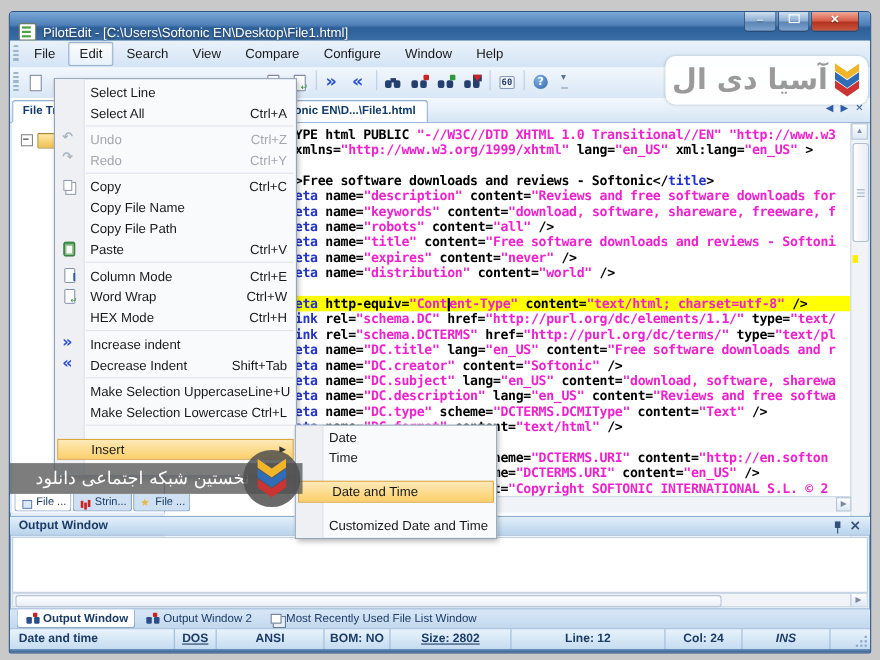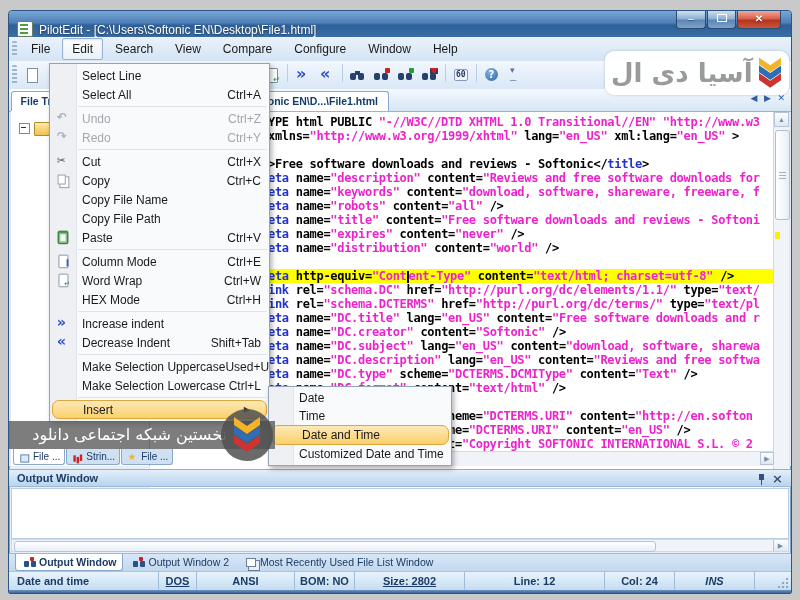--- a/index.html
+++ b/index.html
@@ -115,28 +115,28 @@
 
   
   .statusbar{position:absolute;left:0;top:560px;width:100%;height:19px;background:linear-gradient(#e8f3fc,#c3dbf0);border-top:1px solid #a9c4de;display:flex;font:bold 11px/18px "Liberation Sans",sans-serif;color:#1c3c66}
   .scell{border-right:1px solid #9fbbd8;text-align:center;box-sizing:border-box;white-space:nowrap;overflow:hidden}
   .scell:first-child{text-align:left;padding-left:8px}
   .sgrip{flex:1;position:relative}
   .sgrip::after{content:"";position:absolute;right:3px;bottom:3px;width:2px;height:2px;background:#8fa7c2;box-shadow:-4px 0 0 #8fa7c2,-8px 0 0 #8fa7c2,0 -4px 0 #8fa7c2,-4px -4px 0 #8fa7c2,0 -8px 0 #8fa7c2}
   .win-bottom{position:absolute;left:0;top:579px;width:100%;height:3px;background:linear-gradient(#6b94c2,#3c6598)}
 
   
-  .menu-panel{position:absolute;left:40px;top:52px;width:219px;background:#f8fafc;border:1px solid #93a3b8;box-shadow:2px 3px 5px rgba(0,0,0,.3);z-index:18;padding:2px 0}
+  .menu-panel{position:absolute;left:40px;top:60px;width:219px;background:#f8fafc;border:1px solid #93a3b8;box-shadow:2px 3px 5px rgba(0,0,0,.3);z-index:18;padding:2px 0}
   .menu-panel::before{content:"";position:absolute;left:0;top:0;bottom:0;width:26px;background:#eef0f4;border-right:1px solid #dfe3ea}
   .menu-item{position:relative;height:19px;display:flex;align-items:center;font-size:12px;color:#1a1a1a;padding-right:8px}
   .menu-item .icon{position:absolute;left:4px;top:0;transform:scale(.9)}
   .menu-item .mi-label{margin-left:32px;white-space:nowrap}
   .menu-item .mi-shortcut{margin-left:auto;white-space:nowrap}
   .menu-item.disabled{color:#a3a8ae}
-  .menu-item.hl{background:linear-gradient(#fde9b8,#fbd06a);border:1px solid #dba63c;border-radius:7px;margin:0 2px;height:17px;padding-right:16px}
+  .menu-item.hl{background:linear-gradient(#fde9b8,#fbd06a);border:1px solid #dba63c;border-radius:0;margin:12px 2px;height:17px;padding-right:6px}
   .menu-item.hl .mi-label{margin-left:30px}
   .menu-sep{height:1px;background:#dfe3ea;margin:2px 2px 2px 28px}
   .mi-arrow{margin-left:auto;font-size:8px;color:#333}
   .submenu-panel{position:absolute;left:259px;top:375px;width:182px;background:#f8fafc;border:1px solid #93a3b8;box-shadow:2px 3px 5px rgba(0,0,0,.3);z-index:20;padding:2px 0}
   .submenu-panel::before{content:"";position:absolute;left:0;top:0;bottom:0;width:24px;background:#eef0f4;border-right:1px solid #dfe3ea}
   .submenu-panel .menu-item{height:18px}
   .submenu-panel .menu-item .mi-label{margin-left:30px}
 
   
   .wm-band{position:absolute;left:0;top:410px;width:266px;height:28px;background:rgba(88,88,88,.78);z-index:29;direction:rtl;color:#fff;font:16px/28px "DejaVu Sans",sans-serif;padding-right:48px;box-sizing:border-box;white-space:nowrap;overflow:hidden}
@@ -348,25 +348,20 @@
         <span class="mi-label">Undo</span>
         <span class="mi-shortcut">Ctrl+Z</span>
       </div>
       <div class="menu-item disabled">
         <span class="icon icon-redo"></span>
         <span class="mi-label">Redo</span>
         <span class="mi-shortcut">Ctrl+Y</span>
       </div>
       <div class="menu-sep"></div>
       <div class="menu-item">
-        <span class="icon icon-cut"></span>
-        <span class="mi-label">Cut</span>
-        <span class="mi-shortcut">Ctrl+X</span>
-      </div>
-      <div class="menu-item">
         <span class="icon icon-copy"></span>
         <span class="mi-label">Copy</span>
         <span class="mi-shortcut">Ctrl+C</span>
       </div>
       <div class="menu-item">
         <span class="mi-label">Copy File Name</span>
       </div>
       <div class="menu-item">
         <span class="mi-label">Copy File Path</span>
       </div>
@@ -396,21 +391,21 @@
         <span class="mi-label">Increase indent</span>
       </div>
       <div class="menu-item">
         <span class="icon icon-decrease-indent"></span>
         <span class="mi-label">Decrease Indent</span>
         <span class="mi-shortcut">Shift+Tab</span>
       </div>
       <div class="menu-sep"></div>
       <div class="menu-item">
         <span class="mi-label">Make Selection Uppercase</span>
-        <span class="mi-shortcut">Used+U</span>
+        <span class="mi-shortcut">Line+U</span>
       </div>
       <div class="menu-item">
         <span class="mi-label">Make Selection Lowercase</span>
         <span class="mi-shortcut">Ctrl+L</span>
       </div>
       <div class="menu-sep"></div>
       <div class="menu-item hl">
         <span class="mi-label">Insert</span>
         <span class="mi-arrow">▶</span>
       </div>

